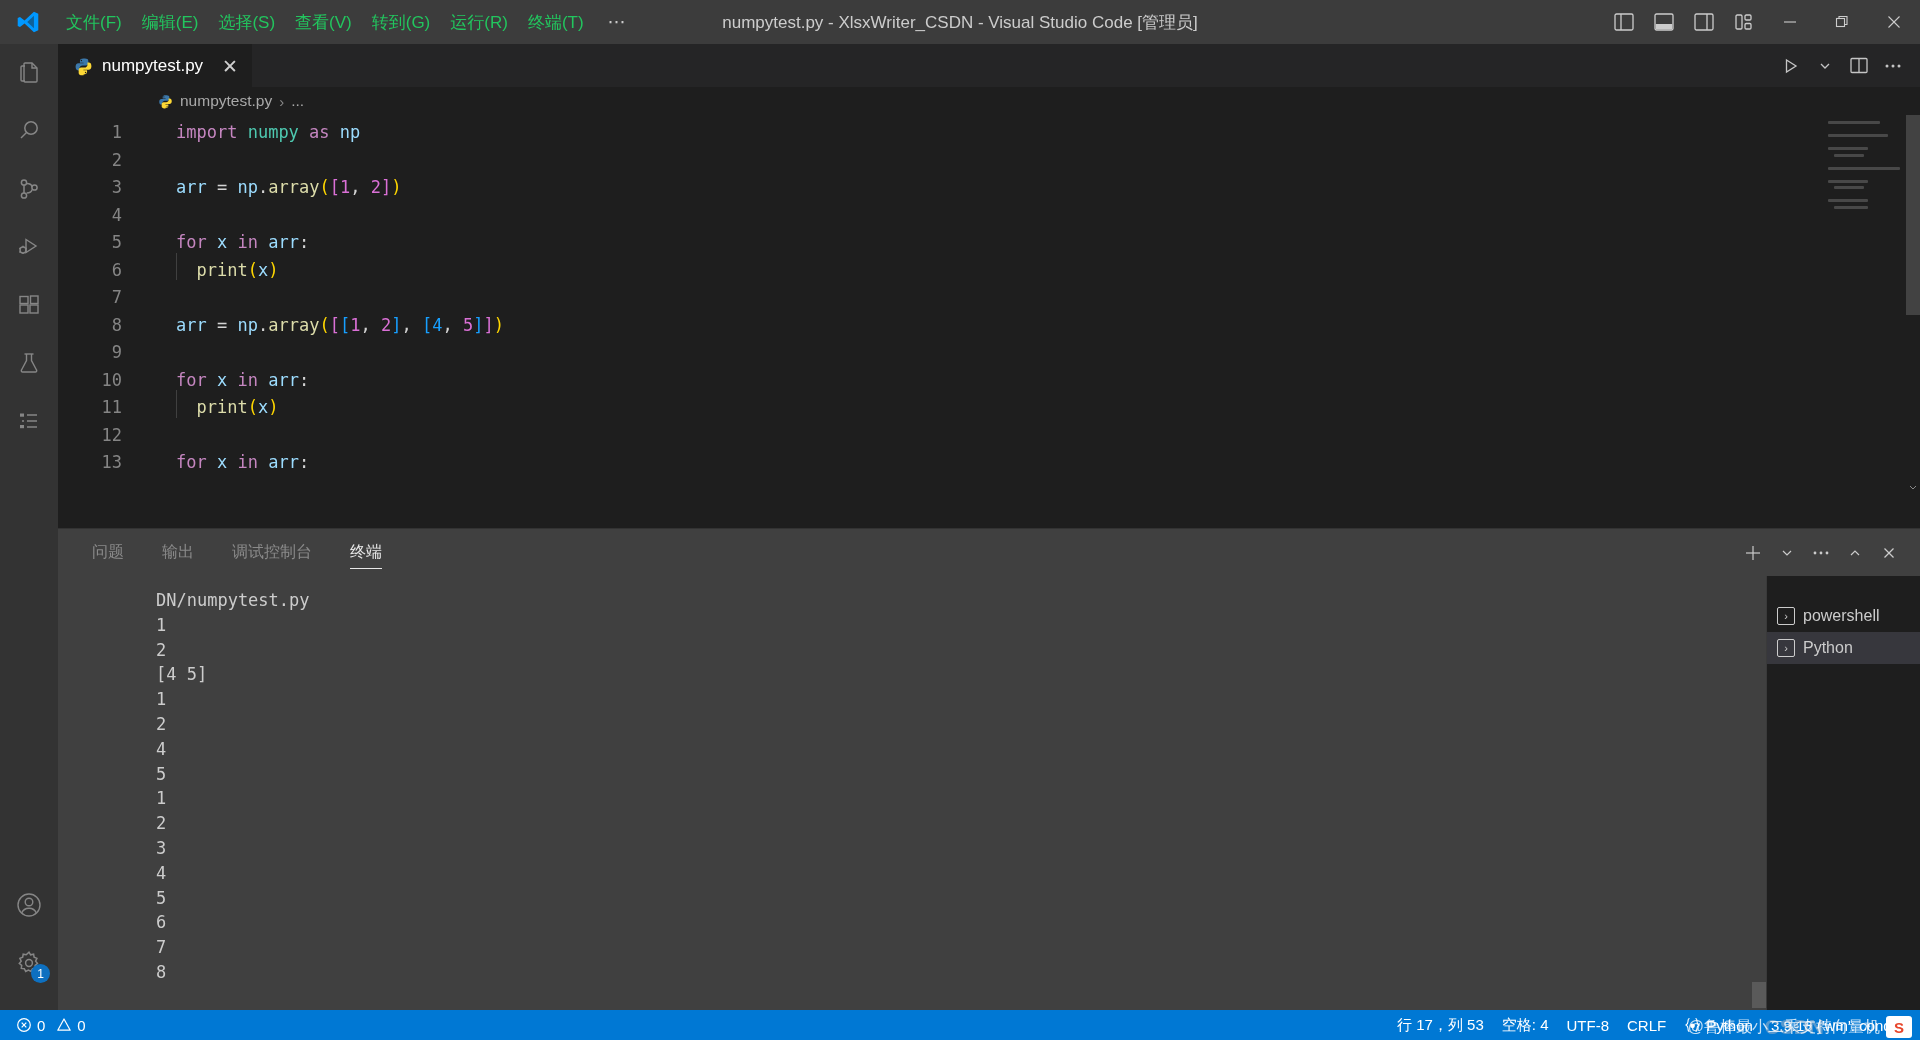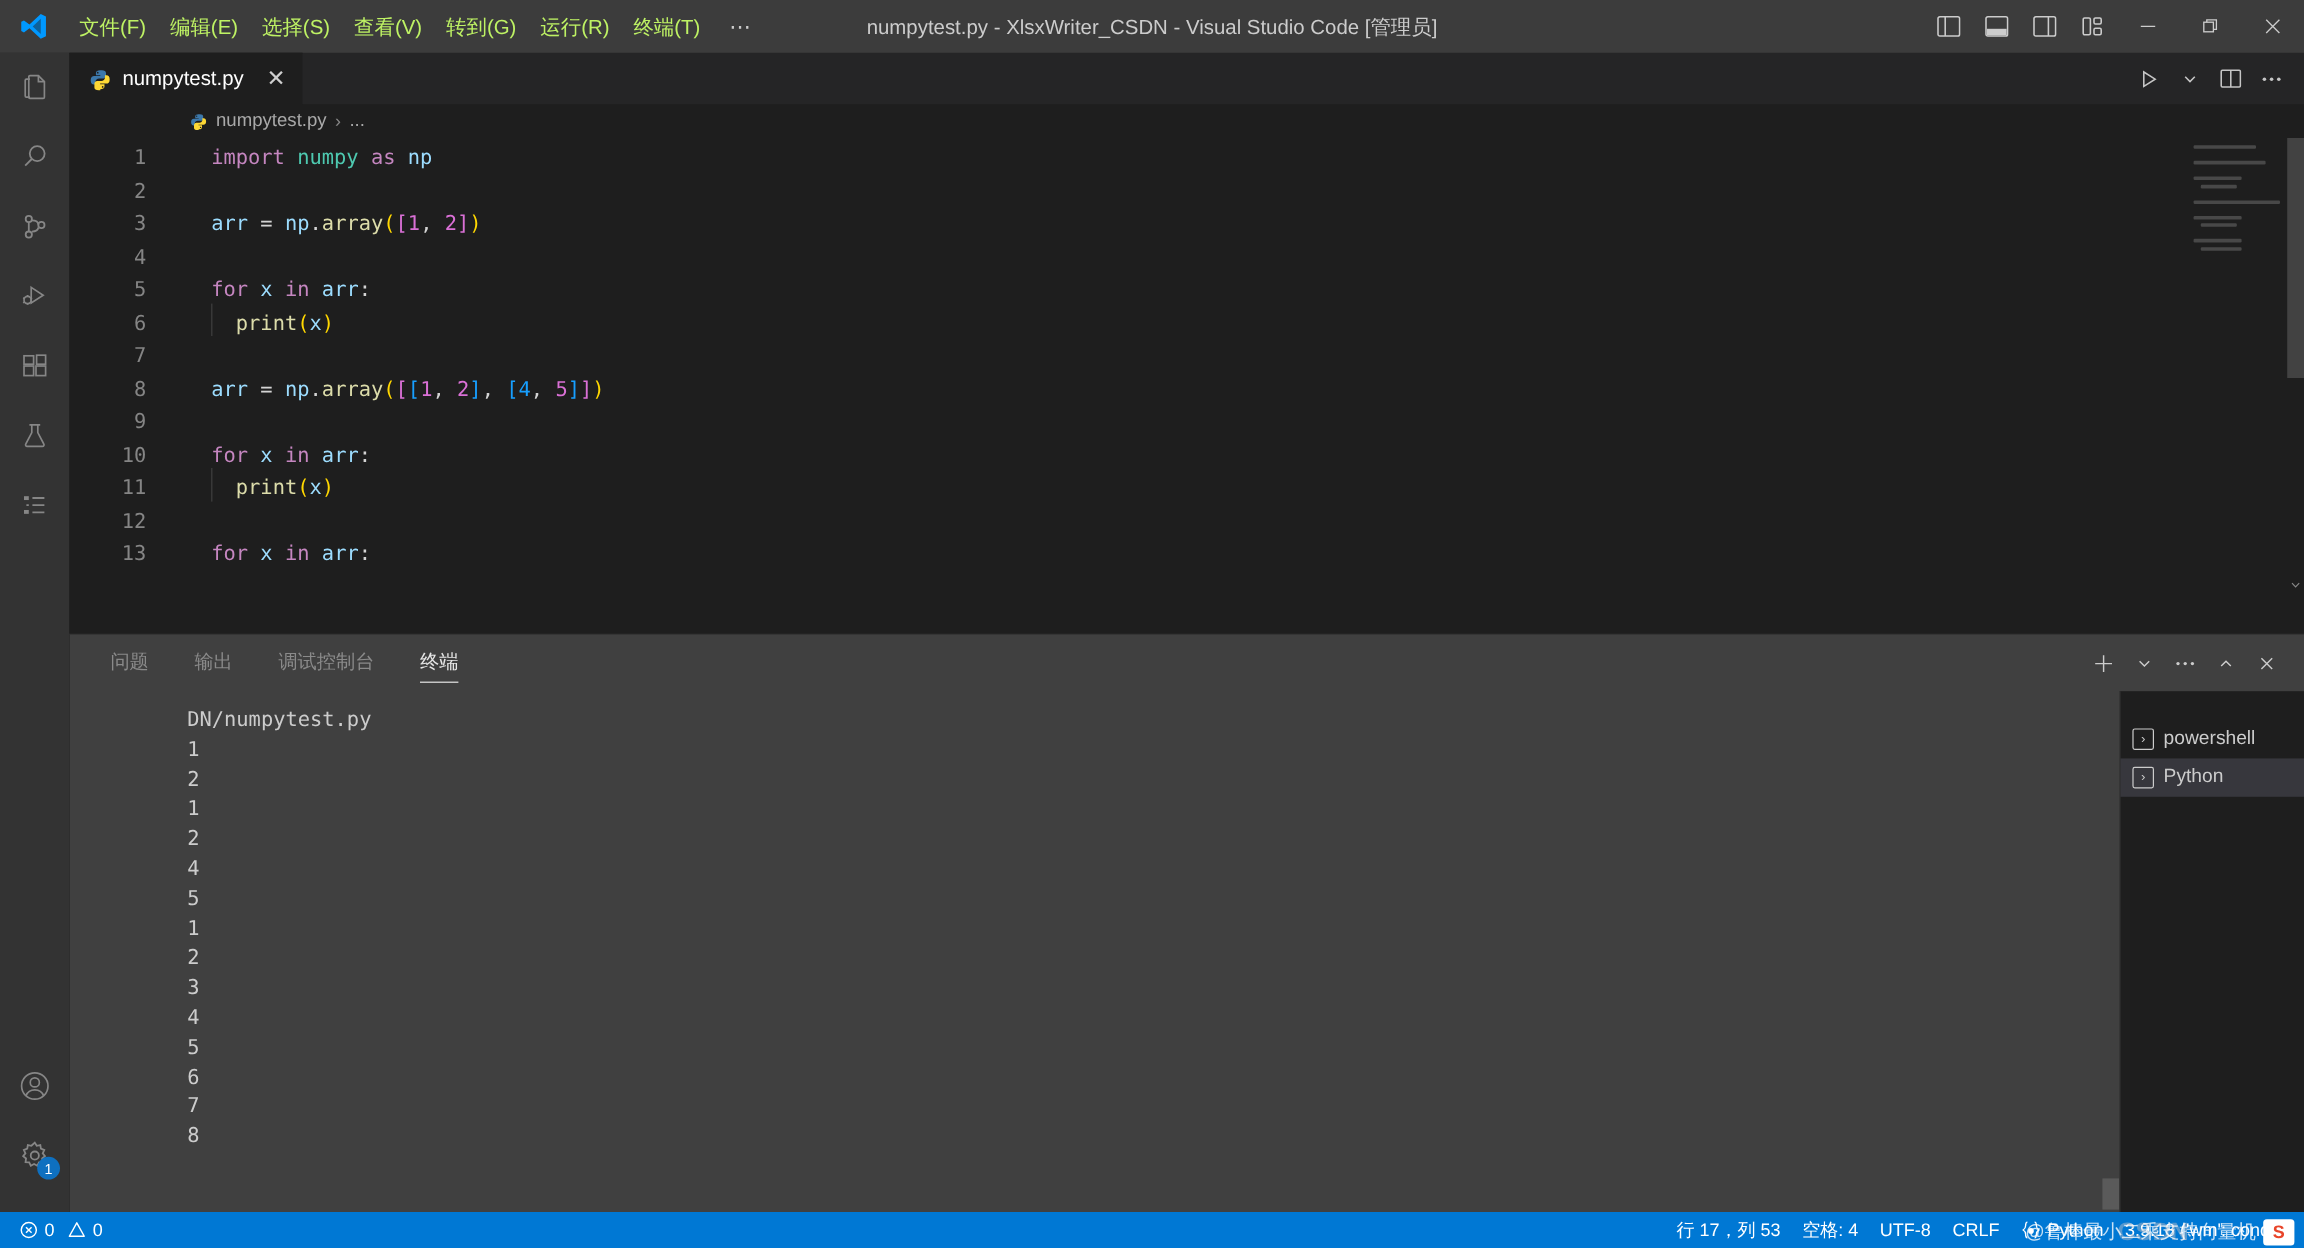--- a/index.html
+++ b/index.html
@@ -15,21 +15,21 @@
   
   .titlebar {
     height: 44px; background: #3c3c3c; display: flex; align-items: center;
     flex: 0 0 44px; color: #cccccc; font-size: 17px; position: relative;
   }
   .vscode-logo { width: 56px; display: flex; align-items: center; justify-content: center; }
   .vscode-logo svg { width: 26px; height: 26px; display: block; }
   .menu { display: flex; align-items: center; height: 100%; }
   .menu-item {
     padding: 0 10px; height: 100%; display: flex; align-items: center;
-    font-size: 17px; color: #bef264; white-space: nowrap;
+    font-size: 17px; color: #22c55e; white-space: nowrap;
   }
   .menu-more { padding: 0 14px; letter-spacing: 2px; color:#cccccc; font-size:18px; display:flex; align-items:center; height:100%;}
   .title-center {
     position: absolute; left: 0; right: 0; text-align: center;
     font-size: 17px; color: #cccccc; pointer-events: none;
   }
   .titlebar-right { margin-left: auto; display: flex; align-items: center; height: 100%; }
   .layout-btn {
     width: 40px; height: 100%; display: flex; align-items: center; justify-content: center;
   }
@@ -452,20 +452,21 @@
             </div>
           </div>
         </div>
 
         <div class="panel-body">
           <div class="terminal">
             <div id="termlines">
                 <div class="tline">DN/numpytest.py</div>
                 <div class="tline">1</div>
                 <div class="tline">2</div>
+                <div class="tline">[4 5]</div>
                 <div class="tline">1</div>
                 <div class="tline">2</div>
                 <div class="tline">4</div>
                 <div class="tline">5</div>
                 <div class="tline">1</div>
                 <div class="tline">2</div>
                 <div class="tline">3</div>
                 <div class="tline">4</div>
                 <div class="tline">5</div>
                 <div class="tline">6</div>

